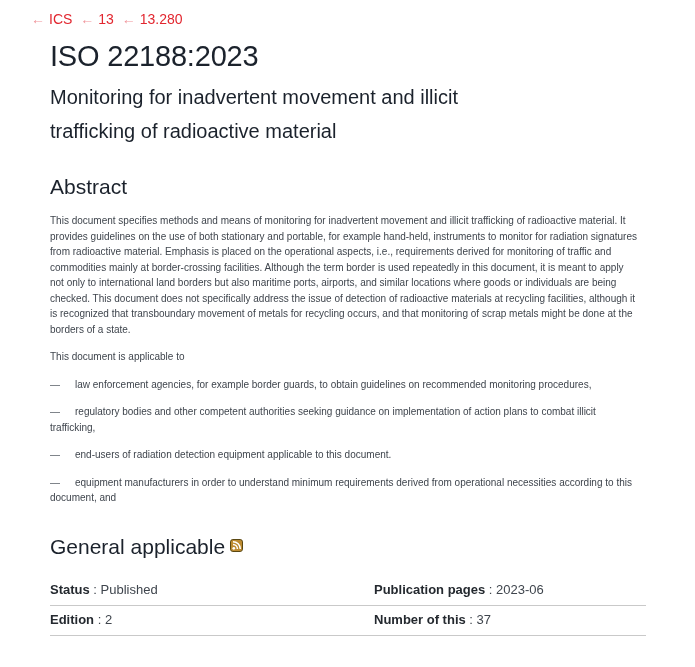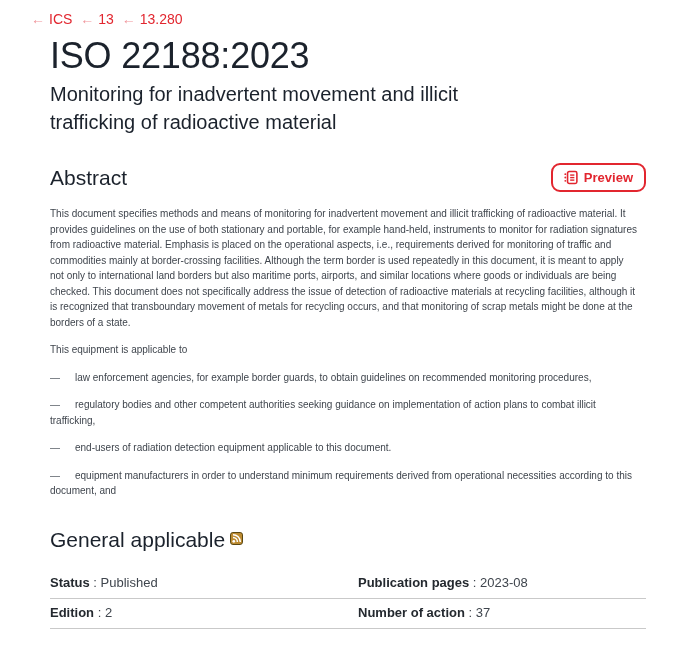--- a/index.html
+++ b/index.html
@@ -10,22 +10,22 @@
   }
   .page{padding:10px 41px 0 50px;box-sizing:border-box;width:554px;}
 
   
   .breadcrumb{margin-left:-19px;font-size:14px;line-height:18px;white-space:nowrap;}
   .breadcrumb .arrow{color:#f0949a;margin:0 4px;}
   .breadcrumb .arrow:first-child{margin-left:0;}
   .breadcrumb a{color:#e2262f;text-decoration:none;cursor:pointer;}
 
   
-  h1{margin:11px 0 0 0;font-size:36px;line-height:34px;font-weight:500;color:#1b222c;letter-spacing:-0.2px;}
-  h2{margin:7px 0 0 0;font-size:20px;line-height:28px;font-weight:500;color:#1b222c;max-width:596px;}
+  h1{margin:11px 0 0 0;font-size:29px;line-height:34px;font-weight:500;color:#1b222c;letter-spacing:-0.2px;}
+  h2{margin:7px 0 0 0;font-size:20px;line-height:34px;font-weight:500;color:#1b222c;max-width:596px;}
 
   
   .section-head{margin-top:27px;display:flex;align-items:center;justify-content:space-between;width:596px;}
   h3{margin:0;font-size:21px;line-height:24px;font-weight:400;color:#1b222c;}
   .preview-btn{
     display:inline-flex;align-items:center;gap:6px;
     border:2px solid #e2262f;border-radius:9px;background:#fff;
     color:#e2262f;font-weight:700;font-size:13px;line-height:13px;
     padding:5px 11px;cursor:pointer;font-family:inherit;
   }
@@ -35,21 +35,21 @@
   .abstract-body p{margin:0 0 12px 0;font-size:10px;line-height:15.5px;color:#3f454d;}
   .dash-item .dash{margin-right:15px;color:#5a6068;}
   .dash-item{margin:0 0 13px 0;}
 
   
   .general{margin-top:29px;}
   .general h3{display:flex;align-items:flex-start;gap:5px;}
   .rss{display:inline-block;margin-top:-2px;cursor:pointer;}
   .info-table{margin-top:17px;width:596px;}
   .info-row{display:block;padding:6px 0 7px 0;font-size:13px;line-height:16px;}
-  .info-row.bordered{border-bottom:1px solid #c9c9c9;}
+  .info-row.bordered{border-bottom:1px solid #c9c9c9;gap:16px;}
   .info-row.two-col{display:grid;grid-template-columns:308px 1fr;}
   .lbl{font-weight:700;color:#24292f;}
   .sep{color:#3f454d;}
   .val{color:#3f454d;}
 </style>
 </head>
 <body>
 
 <div class="page">
 
@@ -60,39 +60,25 @@
   </nav>
 
   <header>
     <h1>ISO 22188:2023</h1>
     <h2>Monitoring for inadvertent movement and illicit trafficking of radioactive material</h2>
   </header>
 
   <section>
     <div class="section-head">
       <h3>Abstract</h3>
-      <button class="preview-btn">
-        <span style="display:inline-flex;">
-          <svg width="14" height="15" viewBox="0 0 15 16" fill="none">
-            <rect x="3.8" y="1.6" width="10" height="12.8" rx="1.8" stroke="#e2262f" stroke-width="1.7"></rect>
-            <line x1="6.6" y1="5.4" x2="11.1" y2="5.4" stroke="#e2262f" stroke-width="1.5"></line>
-            <line x1="6.6" y1="8.1" x2="11.1" y2="8.1" stroke="#e2262f" stroke-width="1.5"></line>
-            <line x1="6.6" y1="10.8" x2="11.1" y2="10.8" stroke="#e2262f" stroke-width="1.5"></line>
-            <circle cx="1.4" cy="4.4" r="1" fill="#e2262f"></circle>
-            <circle cx="1.4" cy="8" r="1" fill="#e2262f"></circle>
-            <circle cx="1.4" cy="11.6" r="1" fill="#e2262f"></circle>
-          </svg>
-        </span>
-        <span>Preview</span>
-      </button>
     </div>
 
     <div class="abstract-body">
       <p>This document specifies methods and means of monitoring for inadvertent movement and illicit trafficking of radioactive material. It provides guidelines on the use of both stationary and portable, for example hand-held, instruments to monitor for radiation signatures from radioactive material. Emphasis is placed on the operational aspects, i.e., requirements derived for monitoring of traffic and commodities mainly at border-crossing facilities. Although the term border is used repeatedly in this document, it is meant to apply not only to international land borders but also maritime ports, airports, and similar locations where goods or individuals are being checked. This document does not specifically address the issue of detection of radioactive materials at recycling facilities, although it is recognized that transboundary movement of metals for recycling occurs, and that monitoring of scrap metals might be done at the borders of a state.</p>
-      <p>This equipment is applicable to</p>
+      <p>This document is applicable to</p>
 
       <p class="dash-item"><span class="dash">—</span><span>law enforcement agencies, for example border guards, to obtain guidelines on recommended monitoring procedures,</span></p>
       <p class="dash-item"><span class="dash">—</span><span>regulatory bodies and other competent authorities seeking guidance on implementation of action plans to combat illicit trafficking,</span></p>
       <p class="dash-item"><span class="dash">—</span><span>end-users of radiation detection equipment applicable to this document.</span></p>
       <p class="dash-item"><span class="dash">—</span><span>equipment manufacturers in order to understand minimum requirements derived from operational necessities according to this document, and</span></p>
     </div>
   </section>
 
   <section class="general">
     <h3>
@@ -104,24 +90,24 @@
           <path d="M3 5.6 a4.4 4.4 0 0 1 4.4 4.4" stroke="#ffffff" stroke-width="1.5" fill="none"></path>
           <path d="M3 2.7 a7.3 7.3 0 0 1 7.3 7.3" stroke="#ffffff" stroke-width="1.5" fill="none"></path>
         </svg>
       </span>
     </h3>
 
     <div class="info-table">
 
       <div class="info-row two-col bordered">
         <div><span class="lbl">Status</span><span class="sep"> : </span><span class="val">Published</span></div>
-        <div><span class="lbl">Publication pages</span><span class="sep"> : </span><span class="val">2023-08</span></div>
+        <div><span class="lbl">Publication pages</span><span class="sep"> : </span><span class="val">2023-06</span></div>
       </div>
 
       <div class="info-row two-col bordered">
         <div><span class="lbl">Edition</span><span class="sep"> : </span><span class="val">2</span></div>
-        <div><span class="lbl">Number of action</span><span class="sep"> : </span><span class="val">37</span></div>
+        <div><span class="lbl">Number of this</span><span class="sep"> : </span><span class="val">37</span></div>
       </div>
 
     </div>
   </section>
 
 </div>
 
 </body></html>

